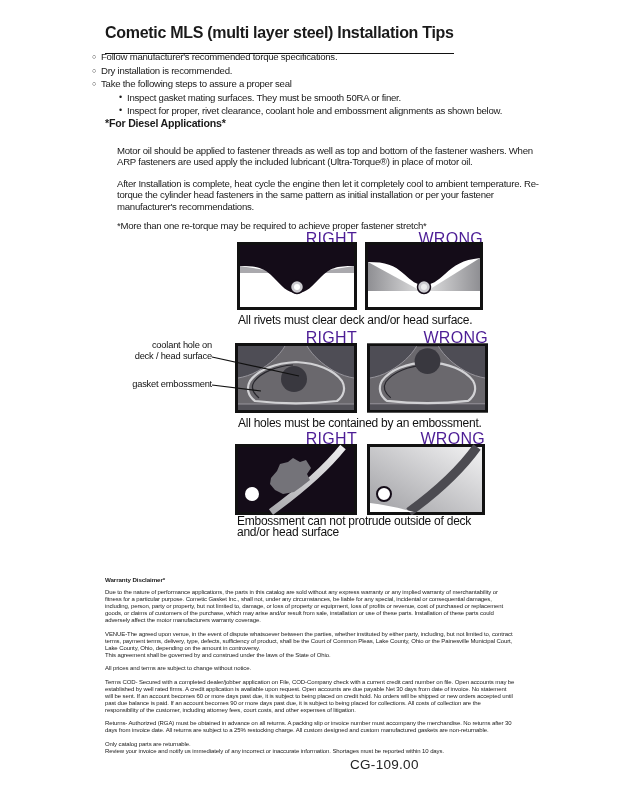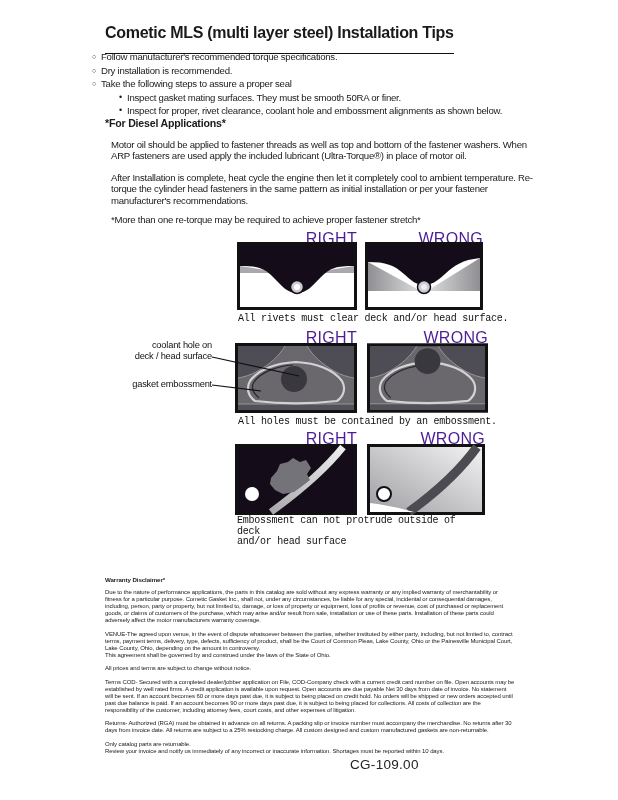--- a/index.html
+++ b/index.html
@@ -12,27 +12,27 @@
     position:absolute;left:105px;top:24px;margin:0;
     font-size:16px;font-weight:bold;letter-spacing:-0.3px;
     border-bottom:1.6px solid #111;padding-bottom:11px;white-space:nowrap;
   }
   .tips{position:absolute;left:92px;top:51px;font-size:9.6px;letter-spacing:-0.25px;}
   .tip{display:flex;align-items:flex-start;height:13.6px;white-space:nowrap;}
   .tip .marker{width:9px;flex:0 0 9px;font-size:7px;line-height:12px;color:#1a1a1a;}
   .tip.sub{padding-left:27px;}
   .tip.sub .marker{font-size:9px;line-height:11px;width:8px;flex-basis:8px;}
   .diesel-h{position:absolute;left:105px;top:117px;margin:0;font-size:10.6px;font-weight:bold;letter-spacing:-0.2px;}
-  .body{position:absolute;left:105px;margin:6px;width:432px;font-size:9.6px;line-height:11.4px;letter-spacing:-0.25px;}
+  .body{position:absolute;left:105px;margin:12px;width:432px;font-size:9.6px;line-height:11.4px;letter-spacing:-0.25px;}
   .p1{top:133px;}
   .p2{top:166px;}
   .p3{top:208px;}
   
   .flabel{position:absolute;text-align:right;font-size:16px;letter-spacing:0.3px;color:#4c1d95;}
-  .caption{position:absolute;font-size:10px;letter-spacing:-0.25px;color:#111;white-space:nowrap;font-family:Liberation Mono, monospace;}
+  .caption{position:absolute;font-size:12px;letter-spacing:-0.25px;color:#111;white-space:nowrap;}
   .fig{position:absolute;display:block;}
   .f1r{left:237px;top:242px;width:120px;height:68px;}
   .f1w{left:365px;top:242px;width:118px;height:68px;}
   .f1-right-label{left:237px;top:230px;width:120px;}
   .f1-wrong-label{left:365px;top:230px;width:118px;}
   .f1-caption{left:238px;top:313px;}
   .f2r{left:235px;top:343px;width:122px;height:70px;}
   .f2w{left:367px;top:343px;width:121px;height:70px;}
   .f2-right-label{left:235px;top:329px;width:122px;}
   .f2-wrong-label{left:367px;top:329px;width:121px;}

